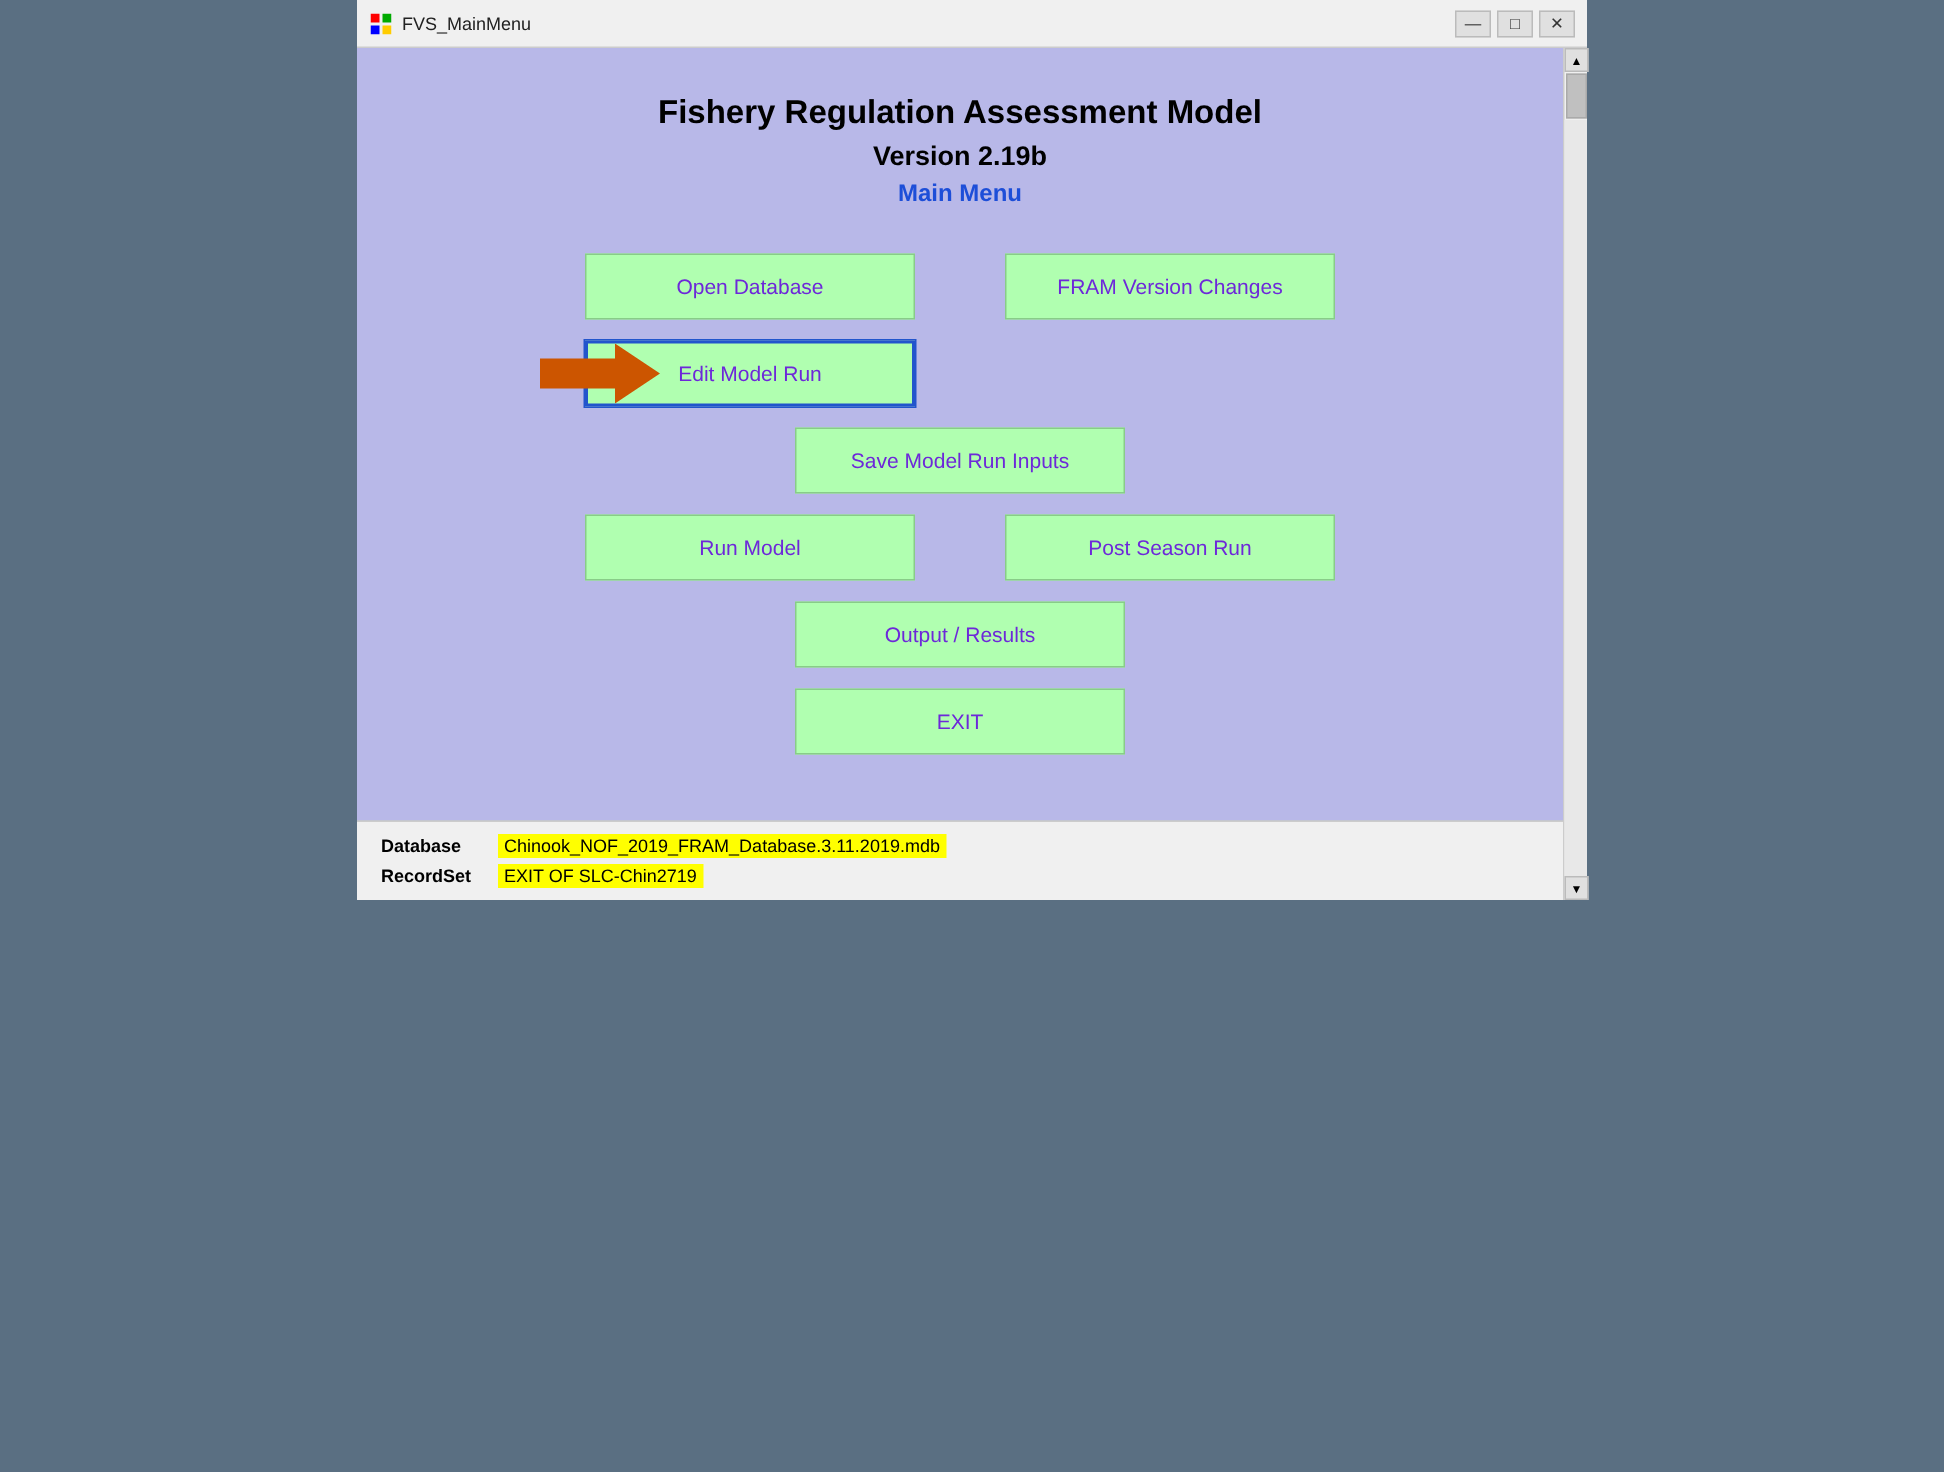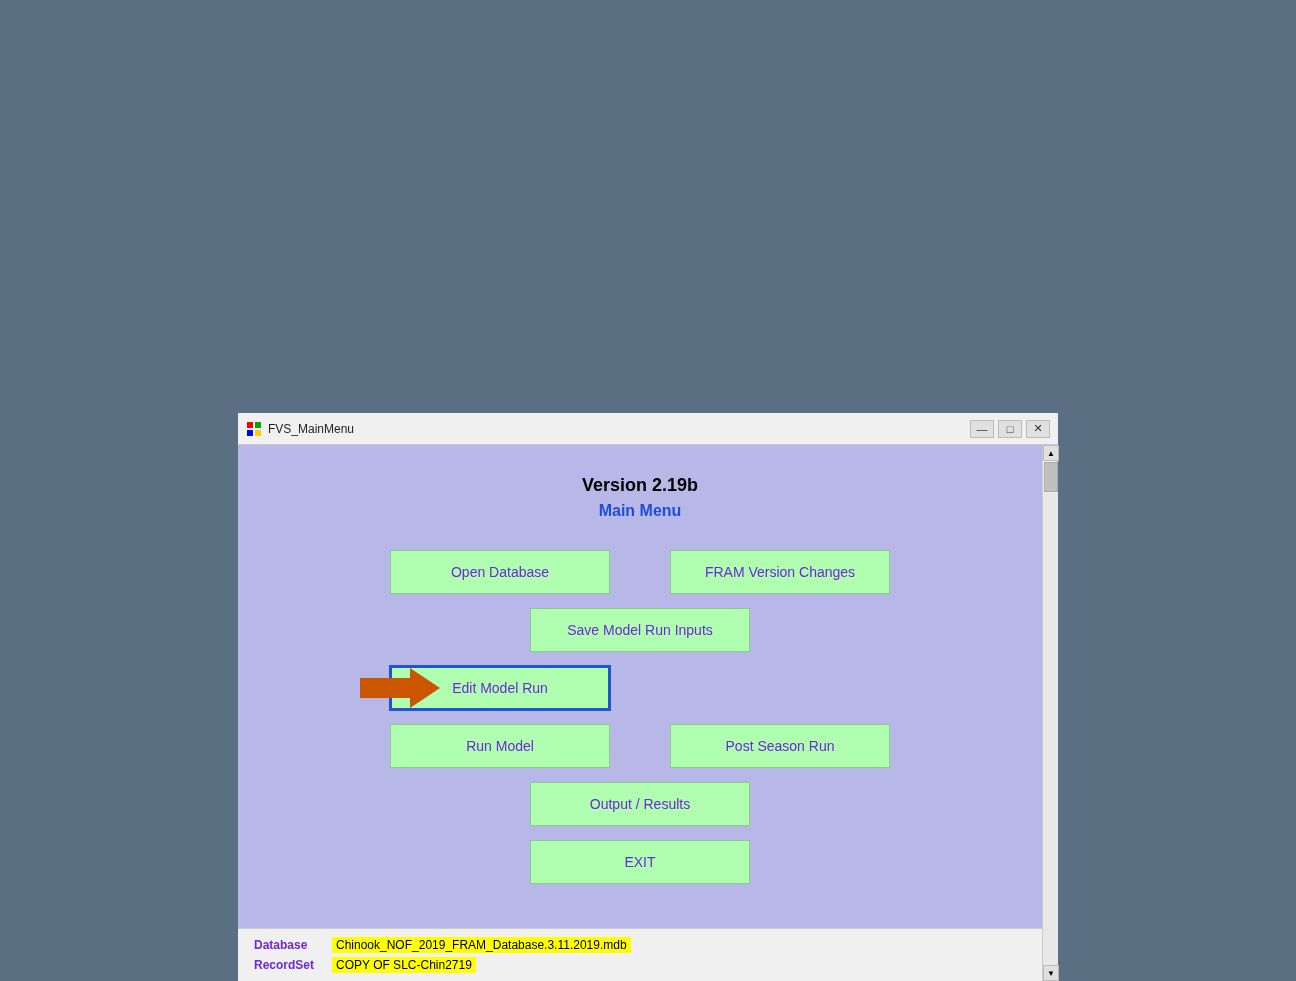--- a/index.html
+++ b/index.html
@@ -12,21 +12,21 @@
       align-items: center;
       justify-content: center;
       font-family: 'Segoe UI', Arial, sans-serif;
     }
 
     .desktop {
       width: 1064px;
       height: 981px;
       background-color: #5a6f82;
       display: flex;
-      align-items: flex-end;
+      align-items: flex-start;
       justify-content: center;
     }
 
     .title-bar {
       background: #f0f0f0;
       border-bottom: 1px solid #ccc;
       display: flex;
       align-items: center;
       padding: 4px 8px;
       height: 32px;
@@ -175,21 +175,21 @@
 
     .status-row {
       display: flex;
       flex-direction: row;
       align-items: center;
       gap: 8px;
       font-size: 12px;
     }
 
     .status-label {
-      color: #6d28d9;
+      color: #000000;
       font-weight: 600;
       min-width: 70px;
     }
 
     .status-value {
       background: #ffff00;
       color: #000;
       padding: 1px 4px;
       font-size: 12px;
     }
@@ -270,46 +270,47 @@
           <div class="title-bar-btn">—</div>
           <div class="title-bar-btn">□</div>
           <div class="title-bar-btn">✕</div>
         </div>
       </div>
 
       <div class="scroll-area">
         <div class="scroll-content">
 
           <div class="window-content">
+            <div class="app-title">Fishery Regulation Assessment Model</div>
             <div class="app-version">Version 2.19b</div>
             <div class="app-menu-title">Main Menu</div>
 
             <div class="button-grid">
 
               <div class="button-row">
                 <button class="main-btn">Open Database</button>
                 <button class="main-btn">FRAM Version Changes</button>
               </div>
 
-
-              <div class="button-row single">
-                <button class="main-btn">Save Model Run Inputs</button>
-              </div>
 
               <div class="button-row" style="position: relative;">
 
                 <div class="arrow" style="position: absolute; left: calc(50% - 280px); top: 50%; transform: translateY(-50%);">
                   <svg viewBox="0 0 80 40" xmlns="http://www.w3.org/2000/svg" width="80" height="40">
                     <polygon points="0,10 50,10 50,0 80,20 50,40 50,30 0,30" fill="#cc5500"></polygon>
                   </svg>
                 </div>
                 <button class="main-btn focused">Edit Model Run</button>
                 <div style="width: 220px;"></div>
               </div>
 
+              <div class="button-row single">
+                <button class="main-btn">Save Model Run Inputs</button>
+              </div>
+
               <div class="button-row">
                 <button class="main-btn">Run Model</button>
                 <button class="main-btn">Post Season Run</button>
               </div>
 
               <div class="button-row single">
                 <button class="main-btn">Output / Results</button>
               </div>
 
               <div class="button-row single">
@@ -318,21 +319,21 @@
             </div>
           </div>
 
           <div class="status-bar">
             <div class="status-row">
               <span class="status-label">Database</span>
               <span class="status-value">Chinook_NOF_2019_FRAM_Database.3.11.2019.mdb</span>
             </div>
             <div class="status-row">
               <span class="status-label">RecordSet</span>
-              <span class="status-value">COPY OF SLC-Chin2719</span>
+              <span class="status-value">EXIT OF SLC-Chin2719</span>
             </div>
           </div>
         </div>
 
         <div class="scrollbar">
           <div class="scroll-btn">▲</div>
           <div class="scroll-thumb"></div>
           <div class="scroll-track"></div>
           <div class="scroll-btn">▼</div>
         </div>

